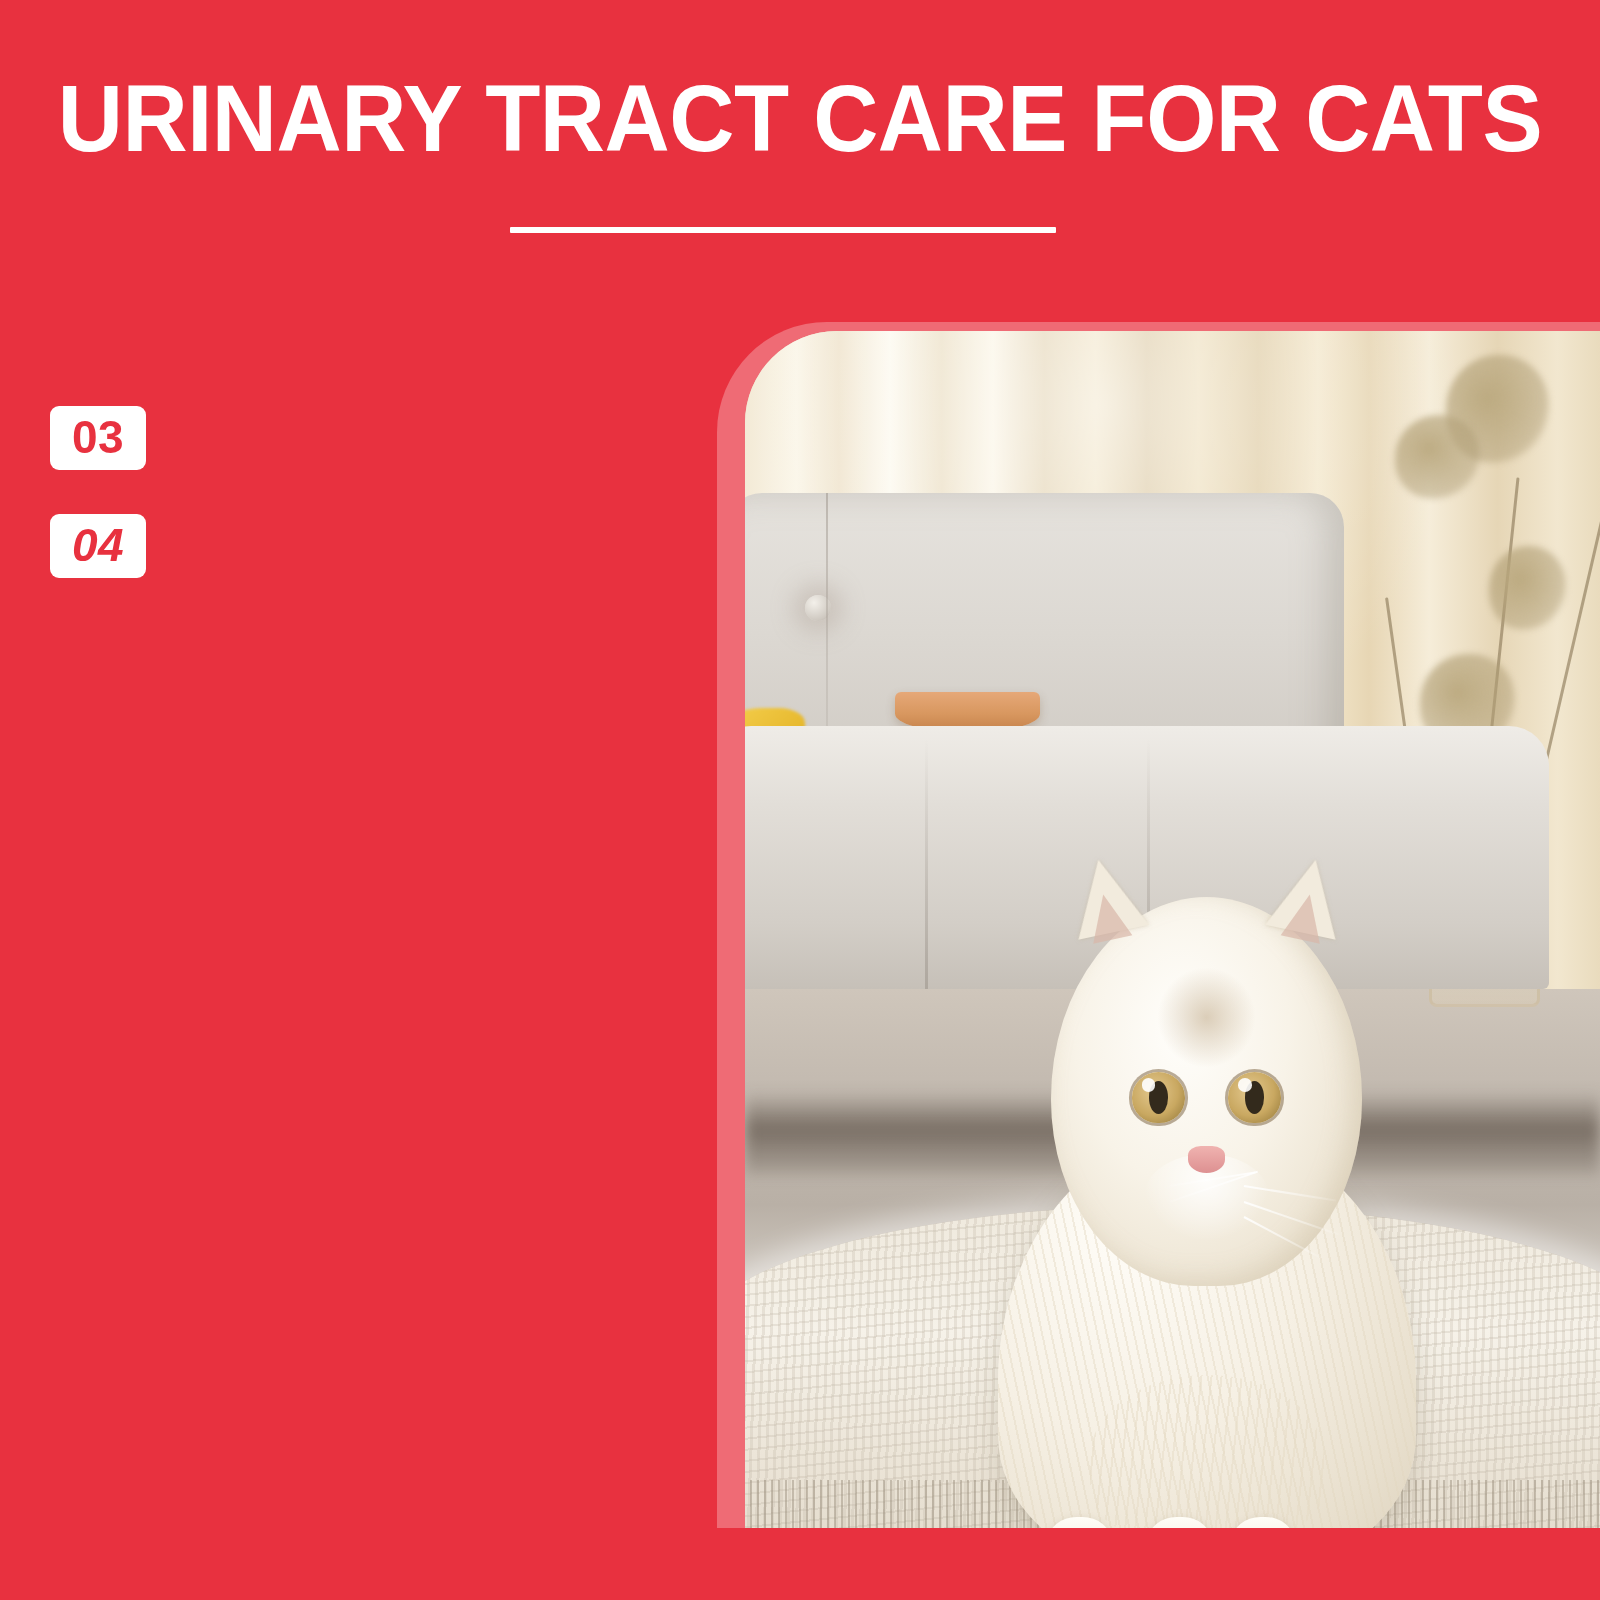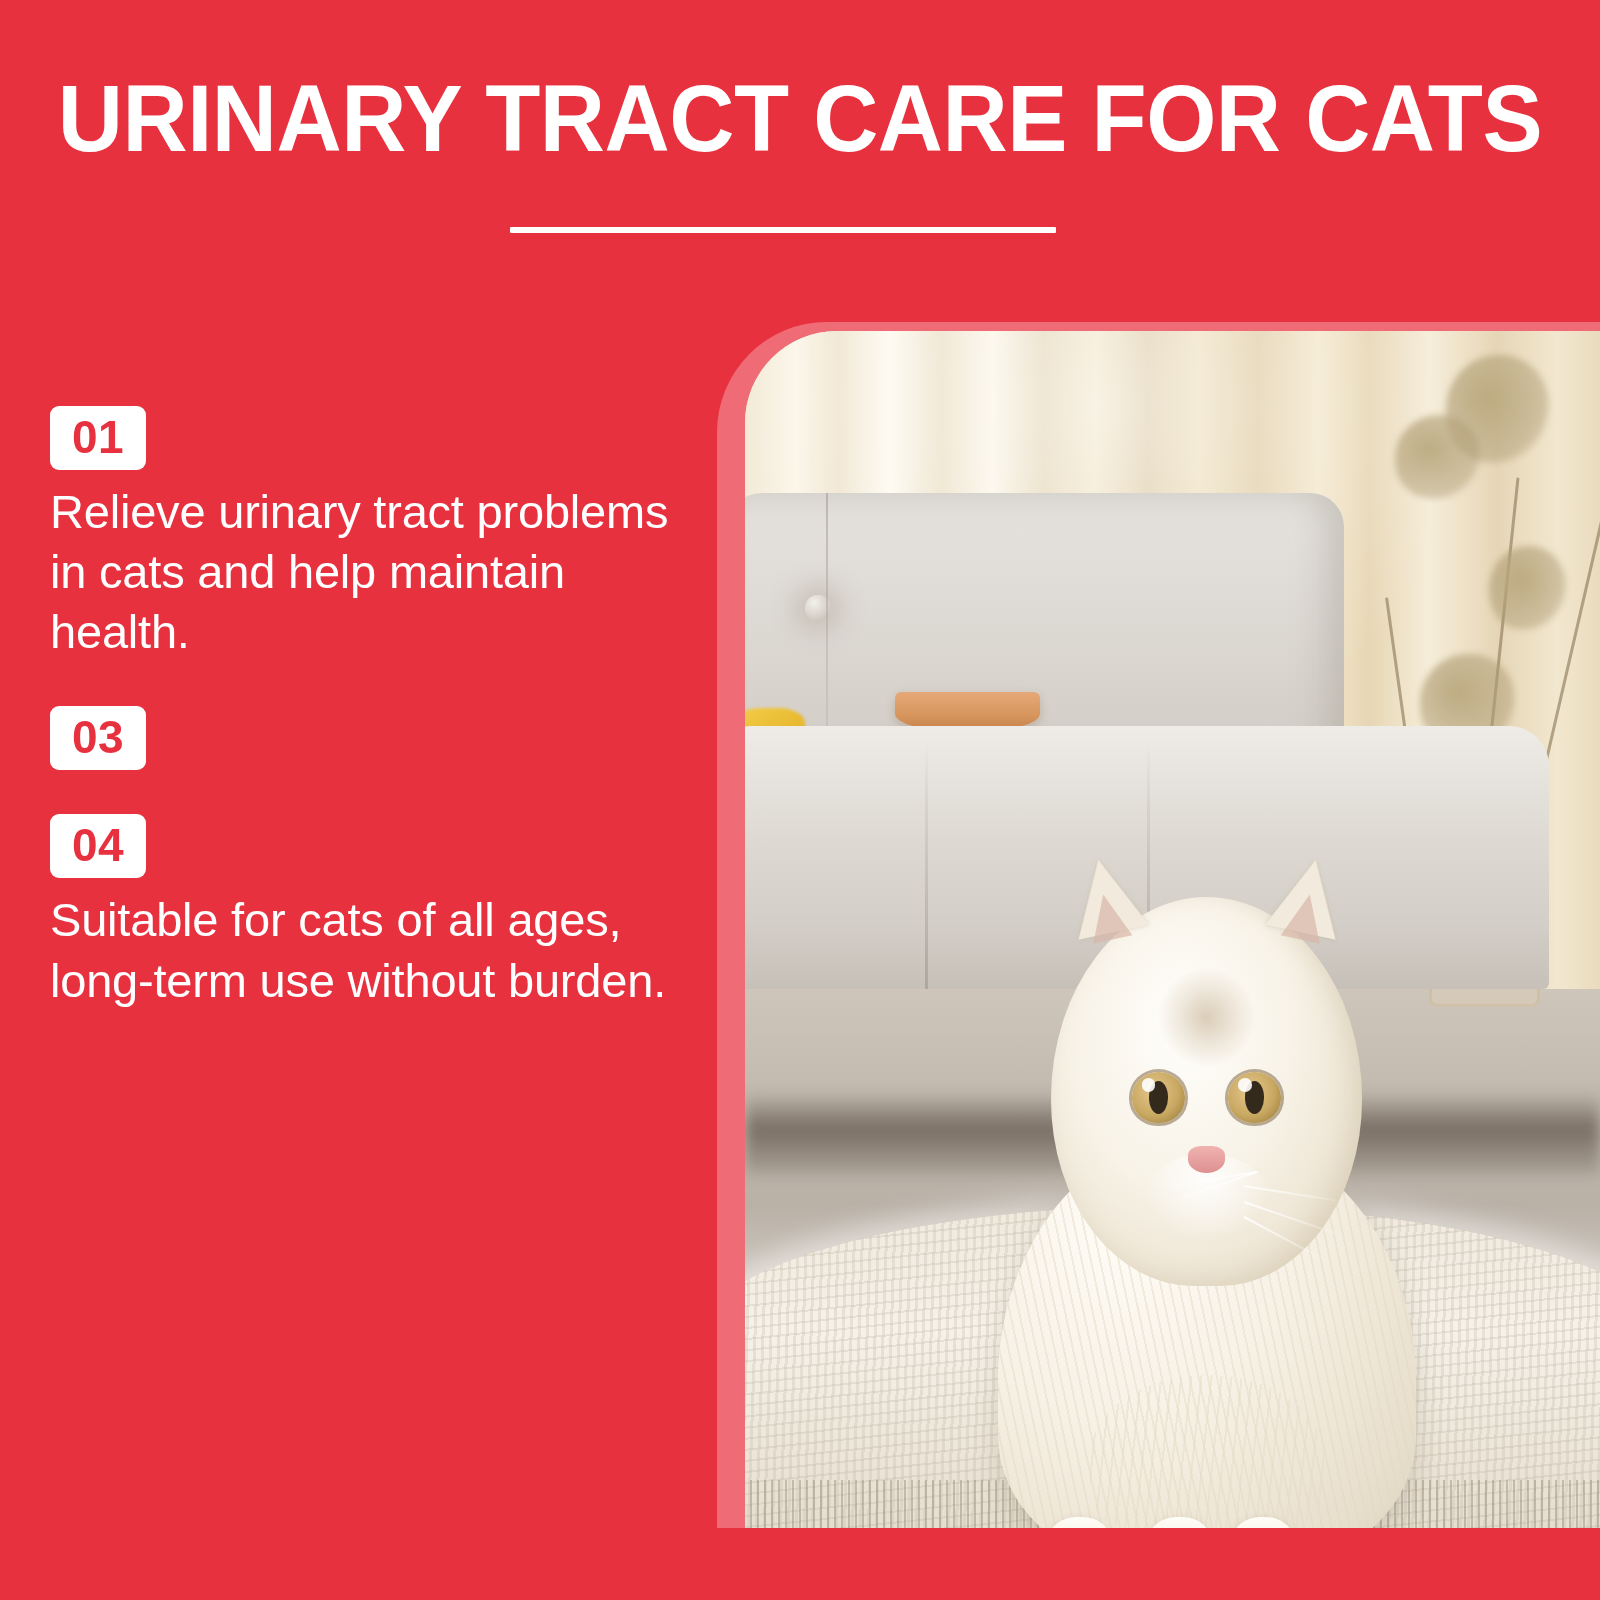--- a/index.html
+++ b/index.html
@@ -34,21 +34,21 @@
     border-radius:1px;
   }
 
   
   .feature-list {
     position:absolute;
     left:50px; top:406px;
     width:640px;
   }
   .feature-item { margin-bottom:44px; }
-  .feature-item:last-child { margin-bottom:0; }
+  .feature-item:last-child { margin-bottom:0;font-style:italic; }
 
   .badge {
     display:inline-block;
     background:#ffffff;
     color:#e8313f;
     font-family:"Liberation Sans Narrow","Liberation Sans", sans-serif;
     font-weight:700;
     font-size:46px;
     line-height:1;
     padding:8px 22px 10px 22px;
@@ -312,33 +312,28 @@
 </style>
 </head>
 <body>
 
 <div class="poster-title">URINARY TRACT CARE FOR CATS</div>
 
 <div class="title-divider"></div>
 
 <div class="feature-list">
 
-  <div class="feature-item f1">
-    <span class="badge">01</span>
-    <div class="feature-text">Relieve urinary tract problems in cats and help maintain health.</div>
-  </div>
 
   <div class="feature-item f2">
     <span class="badge">03</span>
   </div>
 
 
   <div class="feature-item f4">
     <span class="badge">04</span>
-    <div class="feature-text">Suitable for cats of all ages, long-term use without burden.</div>
   </div>
 
 </div>
 
 <div class="photo-frame"></div>
 
 <div class="photo-panel">
   <div class="scene">
 
     <div class="curtains"></div>

